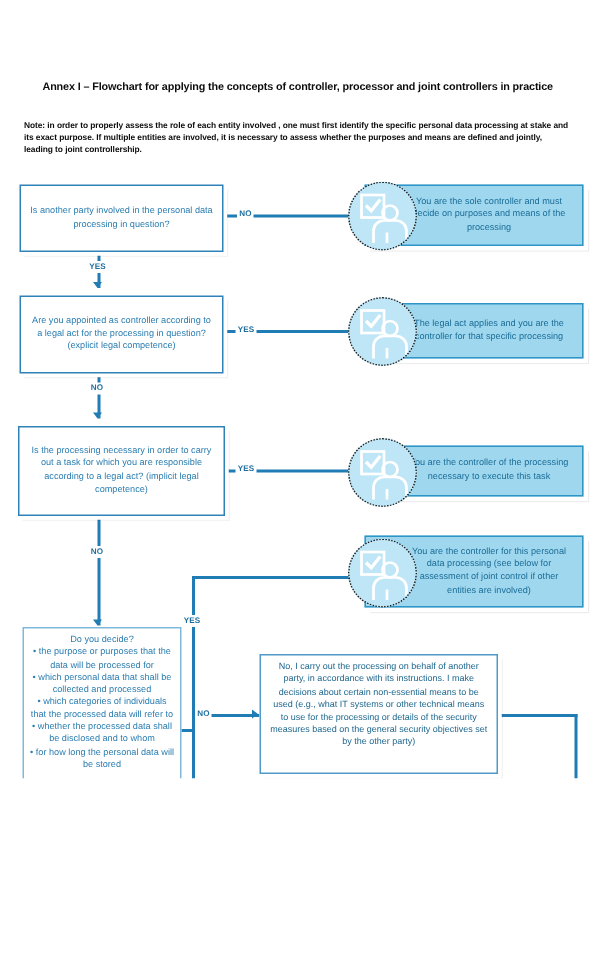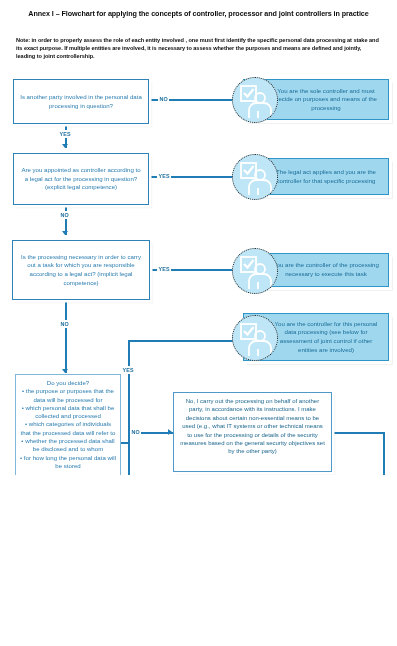--- a/index.html
+++ b/index.html
@@ -9,20 +9,21 @@
   }
   body {
     font-family: "Liberation Sans", sans-serif;
   }
   #page {
     position: relative;
     width: 397px;
     height: 475px;
     background: #ffffff;
     overflow: hidden;
+    margin-top: 44px;
   }
 
   
   .doc-title {
     position: absolute;
     left: 18px;
     top: 9px;
     width: 361px;
     text-align: center;
     font-size: 7.2px;

